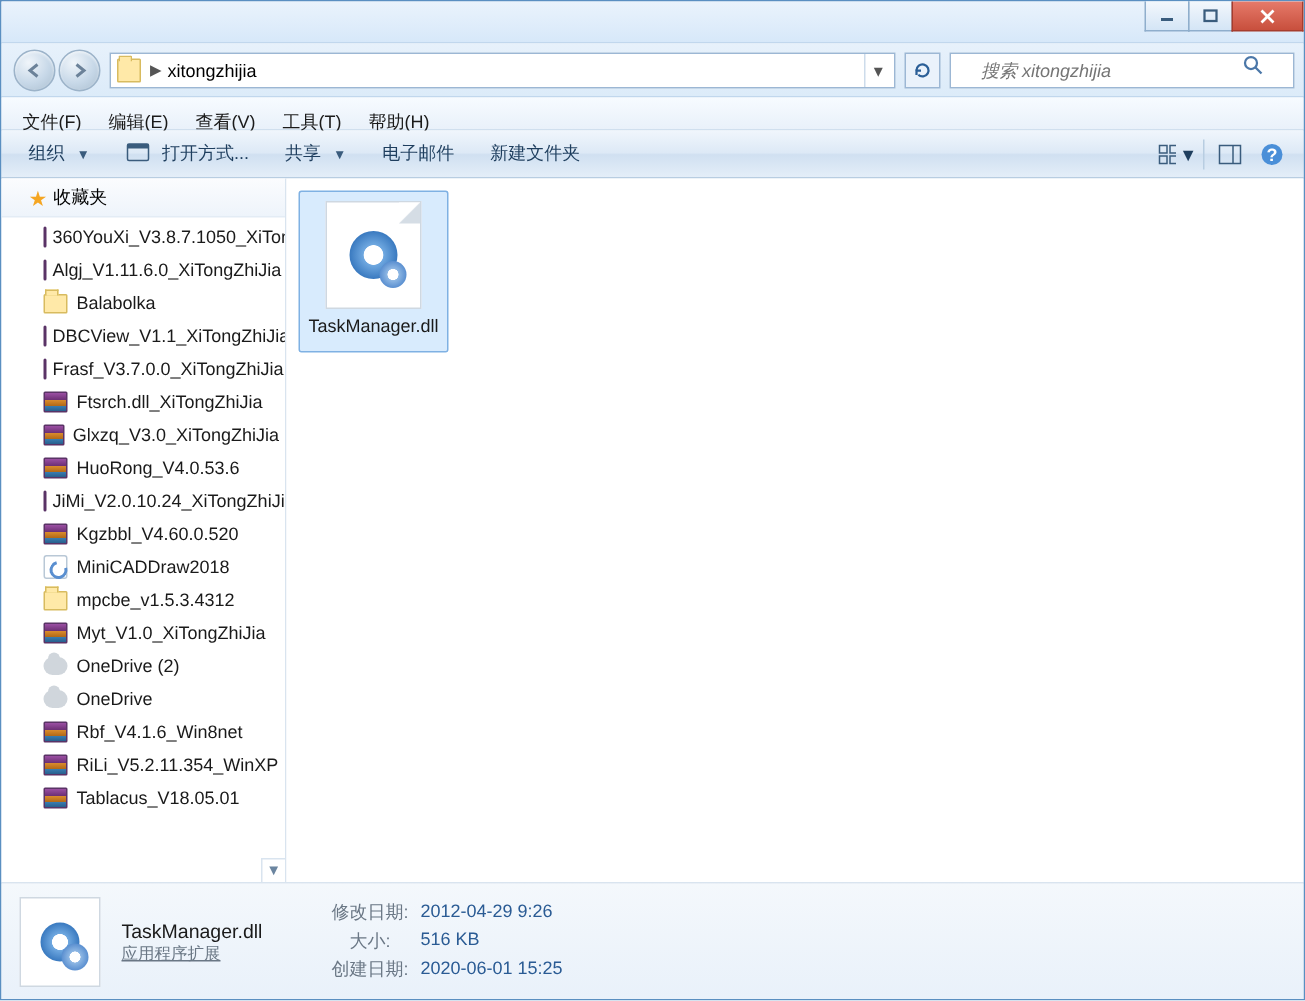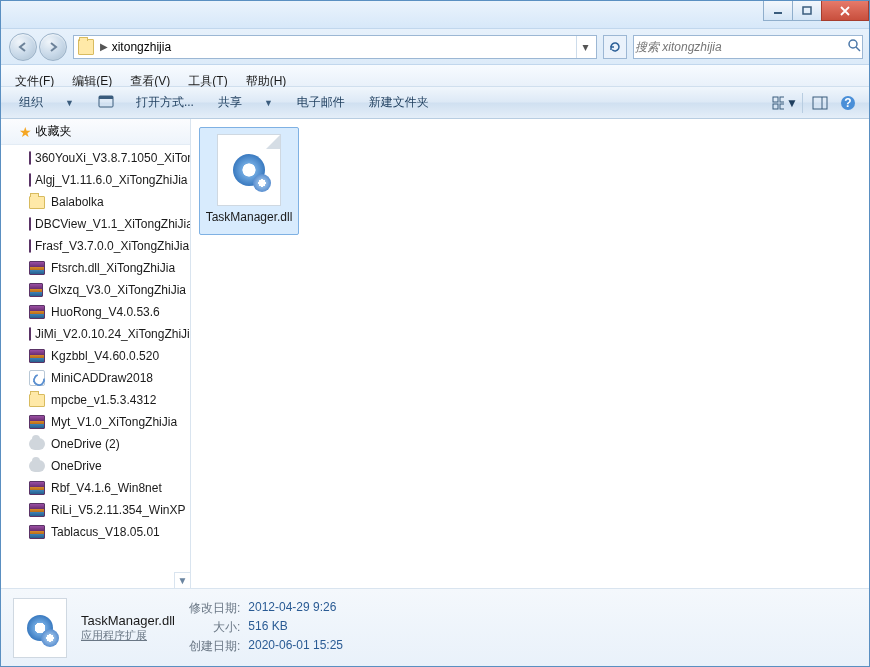--- a/index.html
+++ b/index.html
@@ -17,31 +17,31 @@
 
 .navrow { height: 36px; display: flex; align-items: center; padding: 0 6px 0 8px; gap: 6px; background: linear-gradient(#e7f1fb, #dcebf9); border-bottom: 1px solid #c1d7ed; }
 .nav-back, .nav-fwd { width: 28px; height: 28px; border-radius: 50%; background: radial-gradient(circle at 35% 30%, #f0f5fa, #c7d8e8 55%, #aabecf); border: 1px solid #9cb3c9; display: flex; align-items: center; justify-content: center; box-shadow: inset 0 1px 2px rgba(255,255,255,.7); }
 .nav-pair { display:flex; gap:2px; align-items:center; }
 .addr { flex: 1; height: 24px; border: 1px solid #9cb7d4; background: #fff; display: flex; align-items: center; padding: 0 2px 0 4px; }
 .addr .crumb-icon { width: 16px; height: 16px; background:#ffe9a8; border:1px solid #d8bb5f; border-radius:1px; margin-right:2px; position:relative; }
 .addr .crumb-icon::before{content:"";position:absolute;top:-3px;left:0;width:7px;height:3px;background:#ffe9a8;border:1px solid #d8bb5f;border-bottom:none;border-radius:1px 1px 0 0;}
 .addr .sep { color:#555; padding:0 4px; font-size:10px; }
 .addr .dd { margin-left:auto; width:18px; text-align:center; color:#555; border-left:1px solid #cddceb; height:100%; display:flex;align-items:center;justify-content:center; }
 .refresh-btn { width:24px; height:24px; border:1px solid #9cb7d4; background:#eaf2fb; display:flex;align-items:center;justify-content:center; color:#2b5f97; }
-.search { width: 230px; height: 24px; border: 1px solid #9cb7d4; background: #fff; display: flex; align-items: center; padding: 0 1px; }
+.search { width: 230px; height: 24px; border: 1px solid #9cb7d4; background: #fff; display: flex; padding: 0 20px; }
 .search input { border: none; outline: none; flex: 1; color: #888; font-style: italic; font-size:12px; background:transparent; }
 .search .sicon { color:#4b77a8; }
 
 
 .menubar { height: 22px; background: linear-gradient(#f7fbff,#e9f1fa); display: flex; align-items: center; padding: 0 6px; gap: 2px; border-bottom: 1px solid #d0dfee; }
 .menubar span { padding: 2px 8px; color: #1a1a1a; margin-top: 12px; }
 
 
 .toolbar { height: 32px; background: linear-gradient(#f0f6fc,#dde9f6 48%,#d0e0f1 52%,#e4eef8); display: flex; align-items: center; padding: 0 8px; gap: 4px; border-bottom: 1px solid #b8cde1; color:#1e3e5e; }
-.tb-item { padding: 3px 10px; display:flex; align-items:center; gap:22px; }
+.tb-item { padding: 3px 10px; display:flex; align-items:center; gap:8px; }
 .tb-item .dd-arrow{ font-size:9px; color:#3a5c7d; }
 .tb-right { margin-left: auto; display:flex; align-items:center; gap:2px; }
 .tb-icon-btn { width:26px; height:22px; display:flex; align-items:center; justify-content:center; }
 .tb-sep{ width:1px; height:20px; background:#b8cde1; margin:0 2px; }
 
 
 .body { flex: 1; display: flex; min-height: 0; }
 .sidebar { width: 190px; border-right: 1px solid #d9e4ef; background:#fff; overflow:hidden; display:flex; flex-direction:column; }
 .content { flex: 1; background:#fff; padding: 8px; }
 
@@ -68,21 +68,21 @@
 .gear-big::after{content:"";position:absolute;right:-4px;bottom:-4px;width:18px;height:18px;border-radius:50%;background:radial-gradient(circle,#fff 28%,#8fb8e4 30%,#5a8fd0 70%);}
 .file-tile .fname{ text-align:center; line-height:1.3; word-break:break-all; color:#1a1a1a; }
 
 
 .details { height: 78px; border-top:1px solid #d9e4ef; background:linear-gradient(#f4f8fc,#e9f1fa); display:flex; align-items:center; padding:6px 12px; gap:14px; }
 .details .thumb-sm { width:54px; height:60px; background:#fff; border:1px solid #cfd8e1; display:flex; align-items:center; justify-content:center; }
 .details .thumb-sm .gear-big{width:30px;height:30px;}
 .det-text .fname-lg{ font-size:13px; color:#1a1a1a; }
 .det-text .ftype{ color:#6a7785; font-size:11px;text-decoration:underline; }
 .det-grid { display:grid; grid-template-columns:auto auto; column-gap:8px; row-gap:2px; font-size:11px; }
-.det-grid .k{ color:#6a7785; text-align:right; }
+.det-grid .k{ color:#6a7785; text-align:center;margin-left:32px; }
 .det-grid .v{ color:#2a5b94; }
 </style>
 </head>
 <body>
 
 <div class="window">
 
   <div class="titlebar">
     <div class="win-controls">
       <div class="win-btn">

